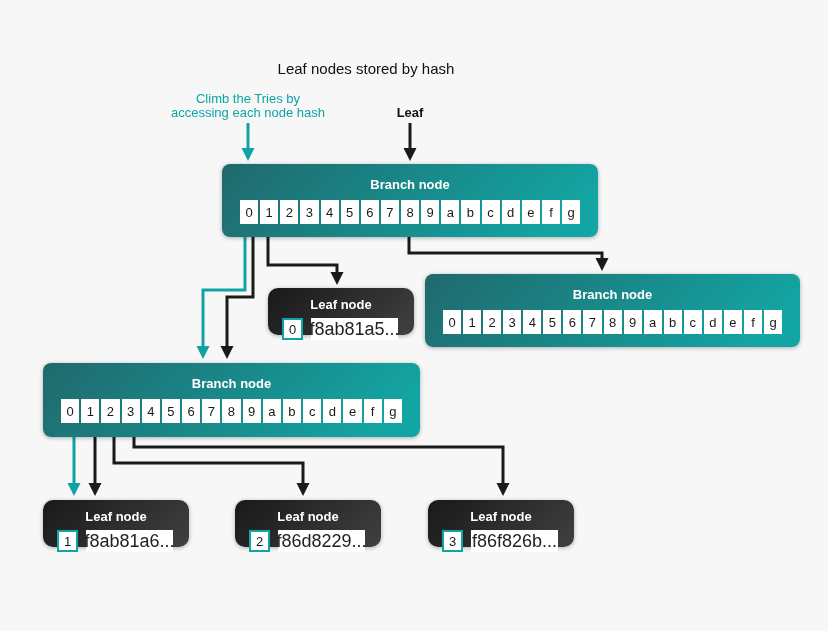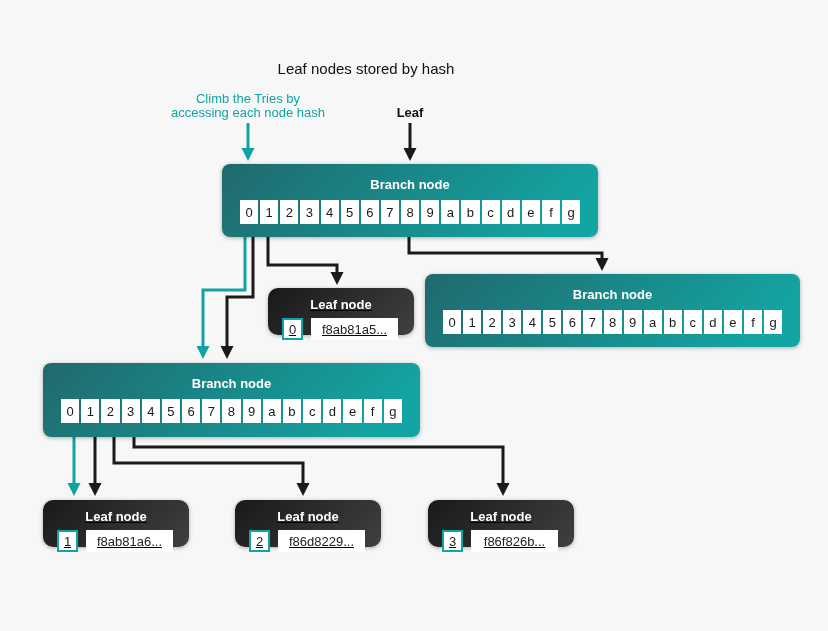--- a/index.html
+++ b/index.html
@@ -58,21 +58,20 @@
     display:flex; align-items:center; justify-content:center;
     font-size:13px; color:#1a1a1a;
   }
 
   .leaf {
     position:absolute;
     width:146px; height:47px;
     background:linear-gradient(135deg, #191919 0%, #404040 100%);
     border-radius:10px;
     box-shadow:0 1px 4px rgba(0,0,0,0.3);
-    text-decoration:underline;
   }
   .leaf-title {
     margin-top:9px;
     text-align:center;
     color:#ffffff; font-size:13px; font-weight:bold;
     line-height:15px;
   }
   .leaf-row {
     display:flex; align-items:center;
     margin:6px 10px 0 14px; gap:8px;
@@ -81,21 +80,21 @@
     width:17px; height:18px;
     background:#ffffff;
     border:2px solid #0fa4a6;
     display:flex; align-items:center; justify-content:center;
     font-size:13px; color:#1a1a1a;
   }
   .hash-box {
     width:87px; height:22px;
     background:#ffffff;
     display:flex; align-items:center; justify-content:center;
-    font-size:13px; color:#222;
+    font-size:18px; color:#222;
   }
 
   
   #branch-top   { left:222px; top:164px; width:376px; height:73px; }
   #branch-right { left:425px; top:274px; width:375px; height:73px; }
   #branch-left  { left:43px;  top:363px; width:377px; height:74px; }
   #leaf-0 { left:268px; top:288px; }
   #leaf-1 { left:43px;  top:500px; }
   #leaf-2 { left:235px; top:500px; }
   #leaf-3 { left:428px; top:500px; }

